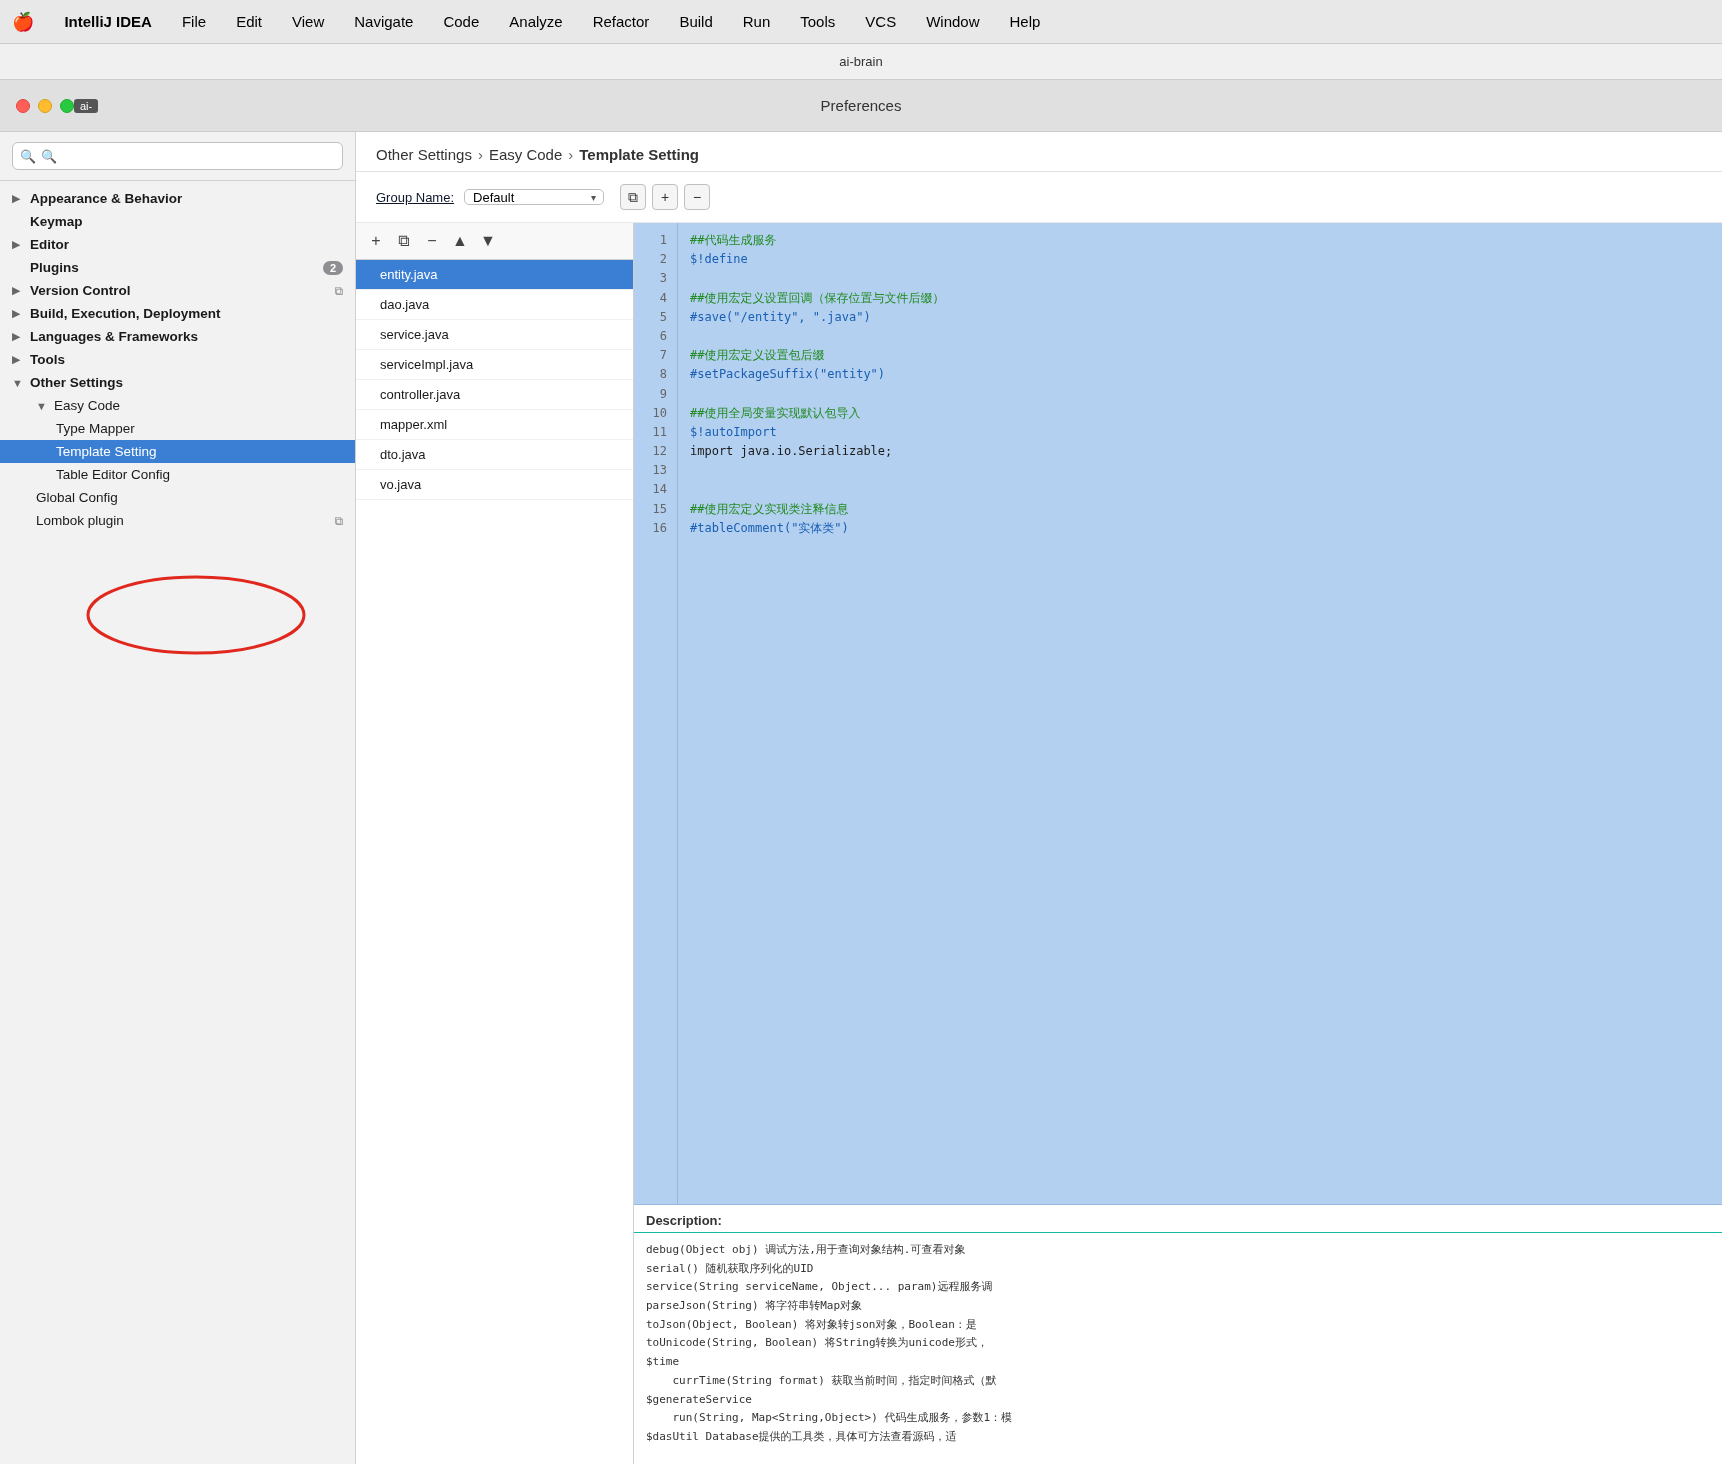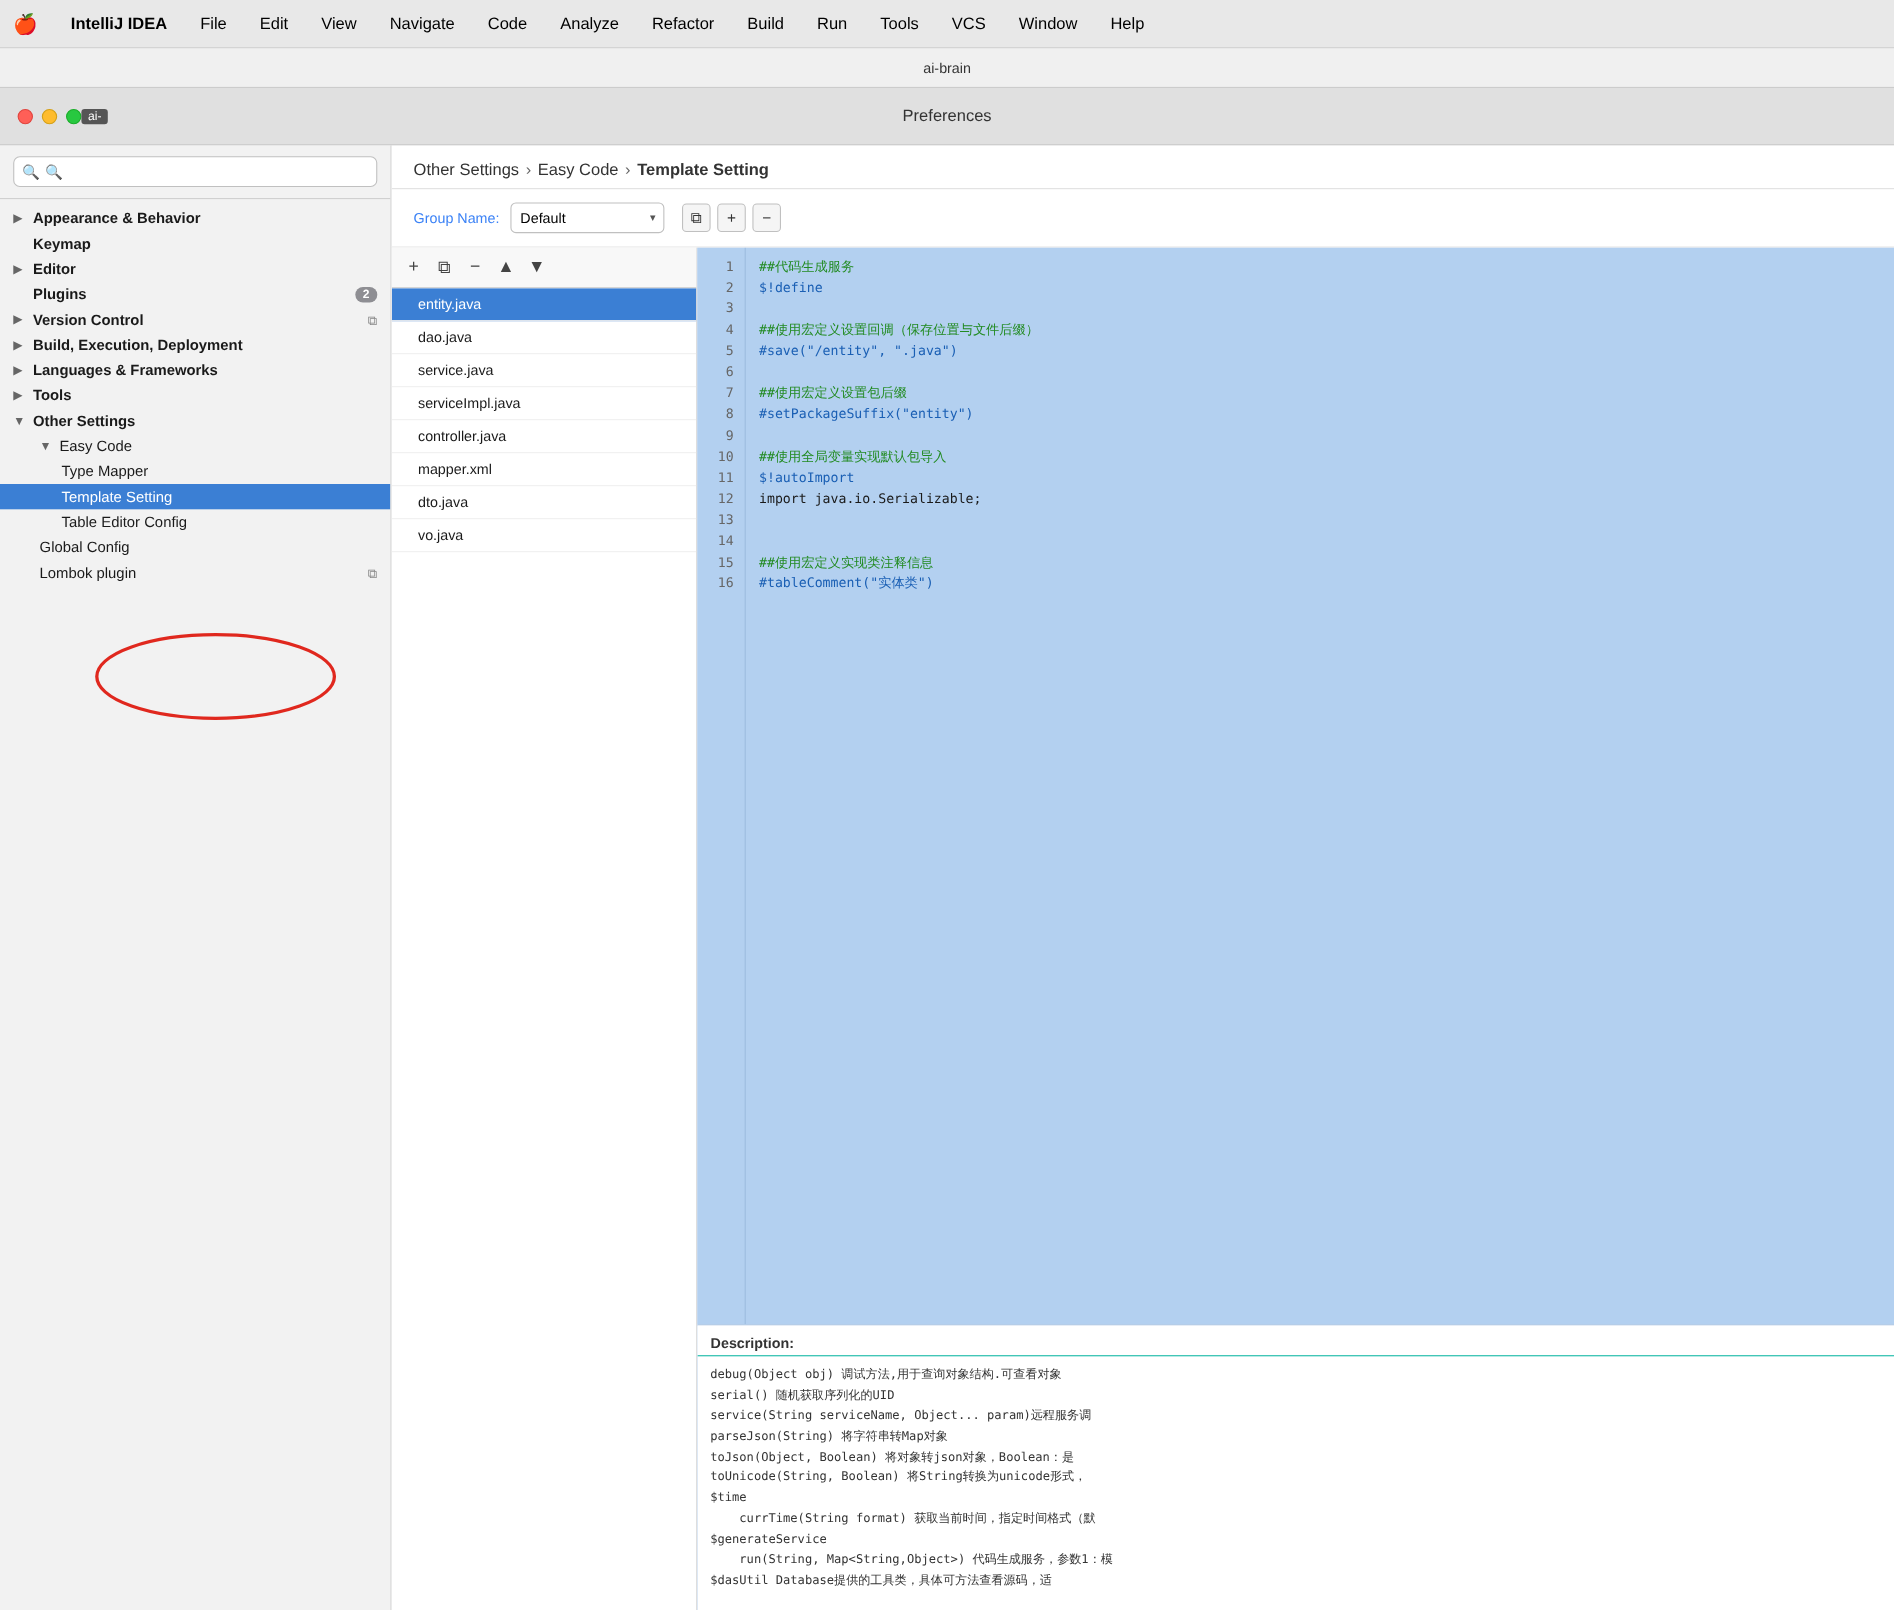--- a/index.html
+++ b/index.html
@@ -224,24 +224,25 @@
     
     .group-name-row {
       display: flex;
       align-items: center;
       padding: 12px 20px;
       gap: 10px;
       border-bottom: 1px solid #e8e8e8;
     }
     .group-label {
       font-size: 13px;
-      color: #3b82f6;
+      color: #0f172a;
+      text-decoration: underline;
     }
     .group-select {
-      height: 28px;
+      height: 16px;
       border: 1px solid #c0c0c0;
       border-radius: 5px;
       background: white;
       padding: 0 36px 0 8px;
       font-size: 13px;
       appearance: none;
       cursor: pointer;
       min-width: 140px;
     }
     .select-wrapper {

